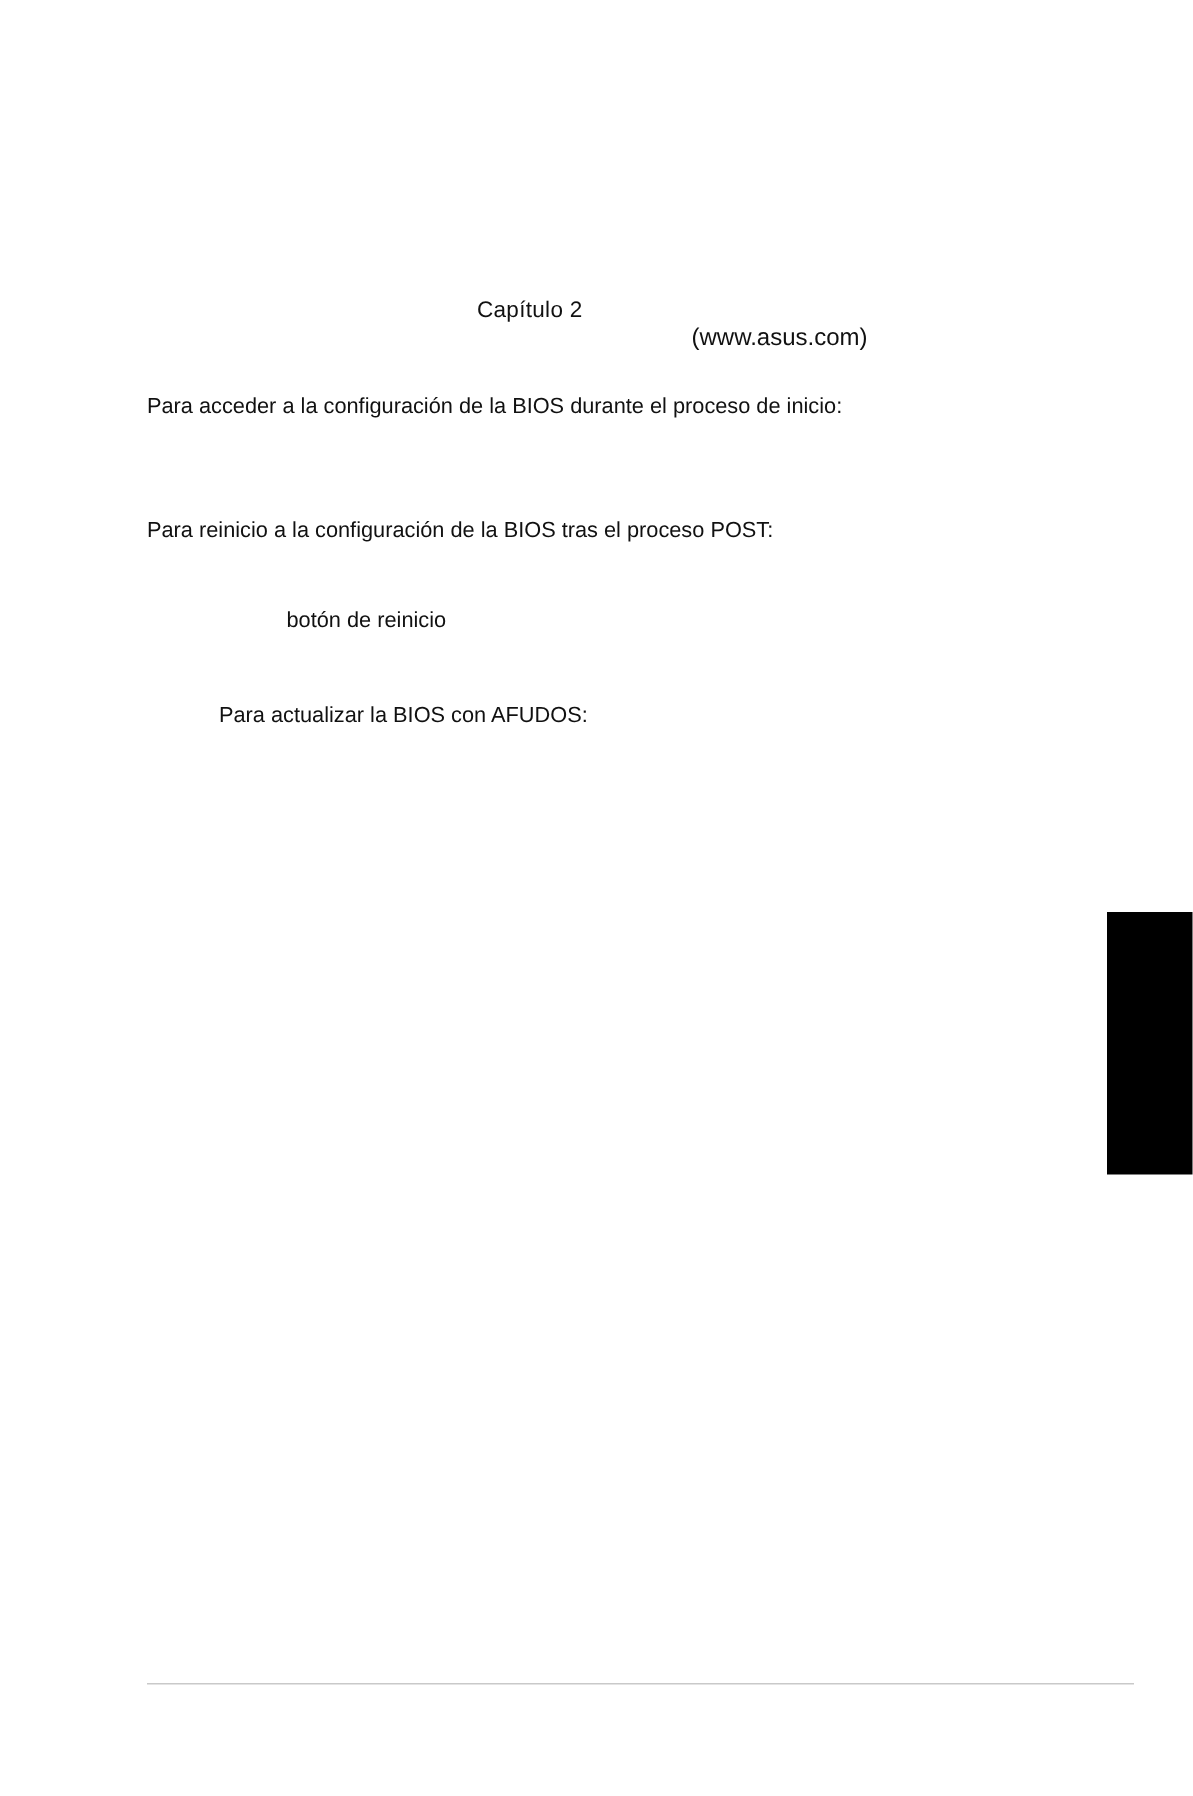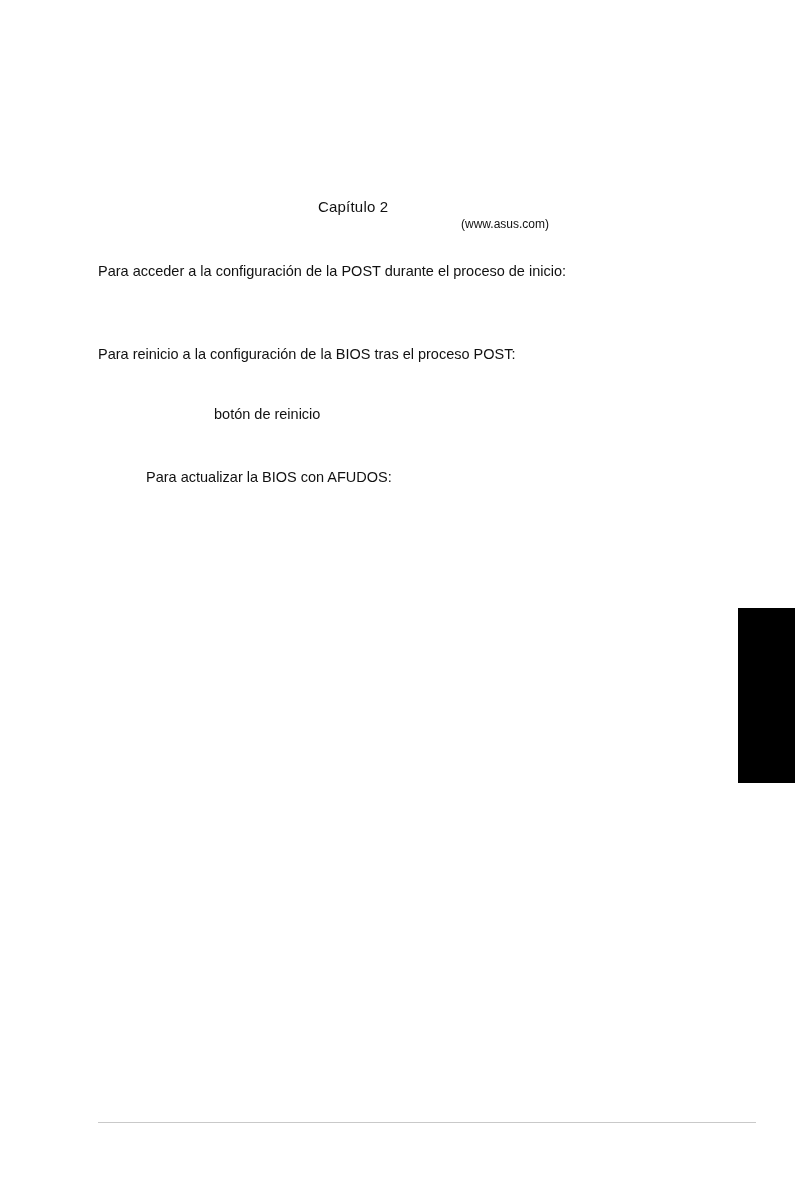--- a/index.html
+++ b/index.html
@@ -29,21 +29,21 @@
     font-size: 15px;
     letter-spacing: 0.2px;
     color: #111;
     white-space: nowrap;
   }
 
   .website-note {
     position: absolute;
     left: 461px;
     top: 217px;
-    font-size: 12px;
+    font-size: 16px;
     color: #111;
     white-space: nowrap;
   }
 
   
   .body-line {
     position: absolute;
     left: 98px;
     font-size: 14.5px;
     color: #111;
@@ -53,21 +53,21 @@
   .indent-line {
     position: absolute;
     left: 191px;
     font-size: 14.5px;
     color: #111;
     white-space: nowrap;
   }
 
   .l1 { top: 263px; }
   .l2 { top: 346px; }
-  .l3 { top: 406px; margin-left: 23px; }
+  .l3 { top: 406px; }
   .l4 { top: 469px; margin-left: 48px; }
   .l5 { top: 557px; }
   .l6 { top: 668px; }
 
   
   .side-tab {
     position: absolute;
     right: 0;
     top: 608px;
     width: 57px;
@@ -87,21 +87,21 @@
 </style>
 </head>
 <body>
 
 <div class="page">
 
   <div class="chapter-title">Capítulo 2</div>
 
   <div class="website-note">(www.asus.com)</div>
 
-  <div class="body-line l1">Para acceder a la configuración de la POST durante el proceso de inicio:</div>
+  <div class="body-line l1">Para acceder a la configuración de la BIOS durante el proceso de inicio:</div>
 
   <div class="body-line l2">Para reinicio a la configuración de la BIOS tras el proceso POST:</div>
 
   <div class="indent-line l3">botón de reinicio</div>
 
   <div class="body-line l4">Para actualizar la BIOS con AFUDOS:</div>
 
 
 
   <div class="side-tab"></div>

